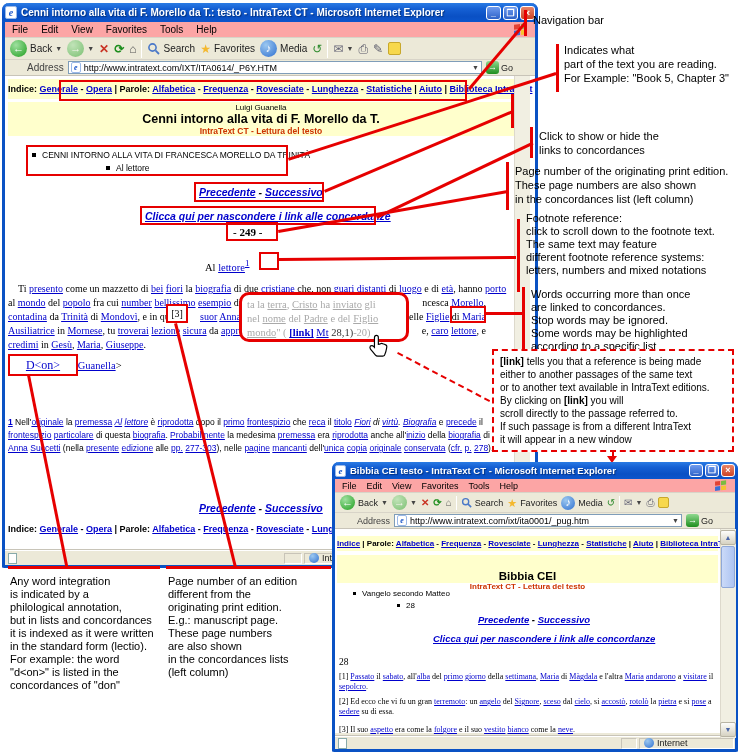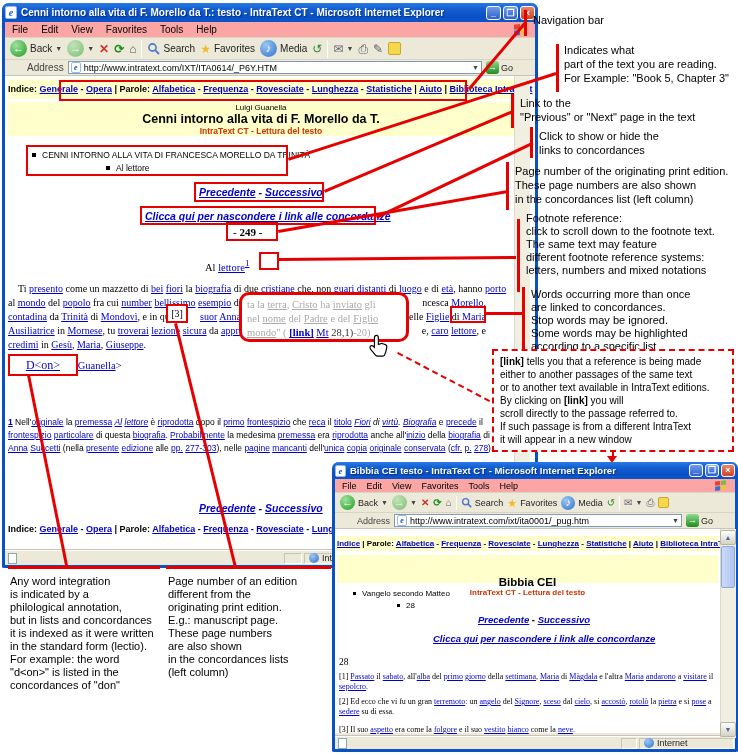--- a/index.html
+++ b/index.html
@@ -260,24 +260,20 @@
   <div class="rbar" style="left:166px;top:566px;width:165px;"></div>
 
   <div class="callout" style="left:533px;top:13px;">
       <div>Navigation bar</div>
     </div>
   <div class="callout" style="left:564px;top:43px;">
       <div>Indicates what</div>
       <div>part of the text you are reading.</div>
       <div>For Example: "Book 5, Chapter 3"</div>
     </div>
-  <div class="callout" style="left:520px;top:96px;">
-      <div>Link to the</div>
-      <div>"Previous" or "Next" page in the text</div>
-    </div>
   <div class="callout" style="left:539px;top:129px;">
       <div>Click to show or hide the</div>
       <div>links to concordances</div>
     </div>
   <div class="callout" style="left:515px;top:164px;">
       <div>Page number of the originating print edition.</div>
       <div>These page numbers are also shown</div>
       <div>in the concordances list (left column)</div>
     </div>
   <div class="callout lh13" style="left:526px;top:212px;">
@@ -412,21 +408,21 @@
       </span>
     </div>
   </div>
 
   <div style="position:absolute;z-index:21;left:335px;top:529px;width:385px;height:209px;overflow:hidden;">
     <div style="position:relative;width:385px;height:209px;">
       <div class="ystrip" style="left:2px;top:7px;width:381px;height:15px;">
         <div class="navrow" style="font-size:8px;padding-top:3px;"><a class="sg lnk">Indice</a>  |  Parole: <a class="sg lnk">Alfabetica</a> - <a class="sg lnk">Frequenza</a> - <a class="sg lnk">Rovesciate</a> - <a class="sg lnk">Lunghezza</a> - <a class="sg lnk">Statistiche</a>  |  <a class="sg lnk">Aiuto</a>  |  <a class="sg lnk">Biblioteca IntraText</a></div>
       </div>
       <div class="ystrip" style="left:2px;top:26px;width:381px;height:28px;text-align:center;">
-        <div style="font-size:11.5px;font-weight:bold;padding-top:21px;">Bibbia CEI</div>
+        <div style="font-size:11.5px;font-weight:bold;padding-top:15px;">Bibbia CEI</div>
         <div style="font-size:8px;font-weight:bold;color:#CC3300;">IntraText CT - Lettura del testo</div>
       </div>
       <div class="crumb" style="left:18px;top:60px;font-size:8px;"><span class="bullet" style="width:3px;height:3px;"></span><span>Vangelo secondo Matteo</span></div>
       <div class="crumb" style="left:62px;top:72px;font-size:8px;"><span class="bullet" style="width:3px;height:3px;"></span><span>28</span></div>
       <div class="abs biglink" style="left:143px;top:85px;font-size:9.5px;"><a class="sg lnk">Precedente</a> - <a class="sg lnk">Successivo</a></div>
       <div class="hrline" style="left:2px;top:100px;width:381px;"></div>
       <div class="abs biglink" style="left:98px;top:104px;font-size:9.5px;"><a class="sg lnk">Clicca qui per nascondere i link alle concordanze</a></div>
       <div class="hrline" style="left:2px;top:119px;width:381px;"></div>
       <div class="abs doc-serif" style="left:4px;top:128px;font-size:9.5px;">28</div>
       <div class="abs doc-serif" style="left:4px;top:143px;width:378px;font-size:8px;line-height:10px;white-space:normal;">[1] <a class="sg lnk">Passato</a> il <a class="sg lnk">sabato</a>, all'<a class="sg lnk">alba</a> del <a class="sg lnk">primo</a> <a class="sg lnk">giorno</a> della <a class="sg lnk">settimana</a>, <a class="sg lnk">Maria</a> di <a class="sg lnk">Màgdala</a> e l'altra <a class="sg lnk">Maria</a> <a class="sg lnk">andarono</a> a <a class="sg lnk">visitare</a> il <a class="sg lnk">sepolcro</a>.</div>

